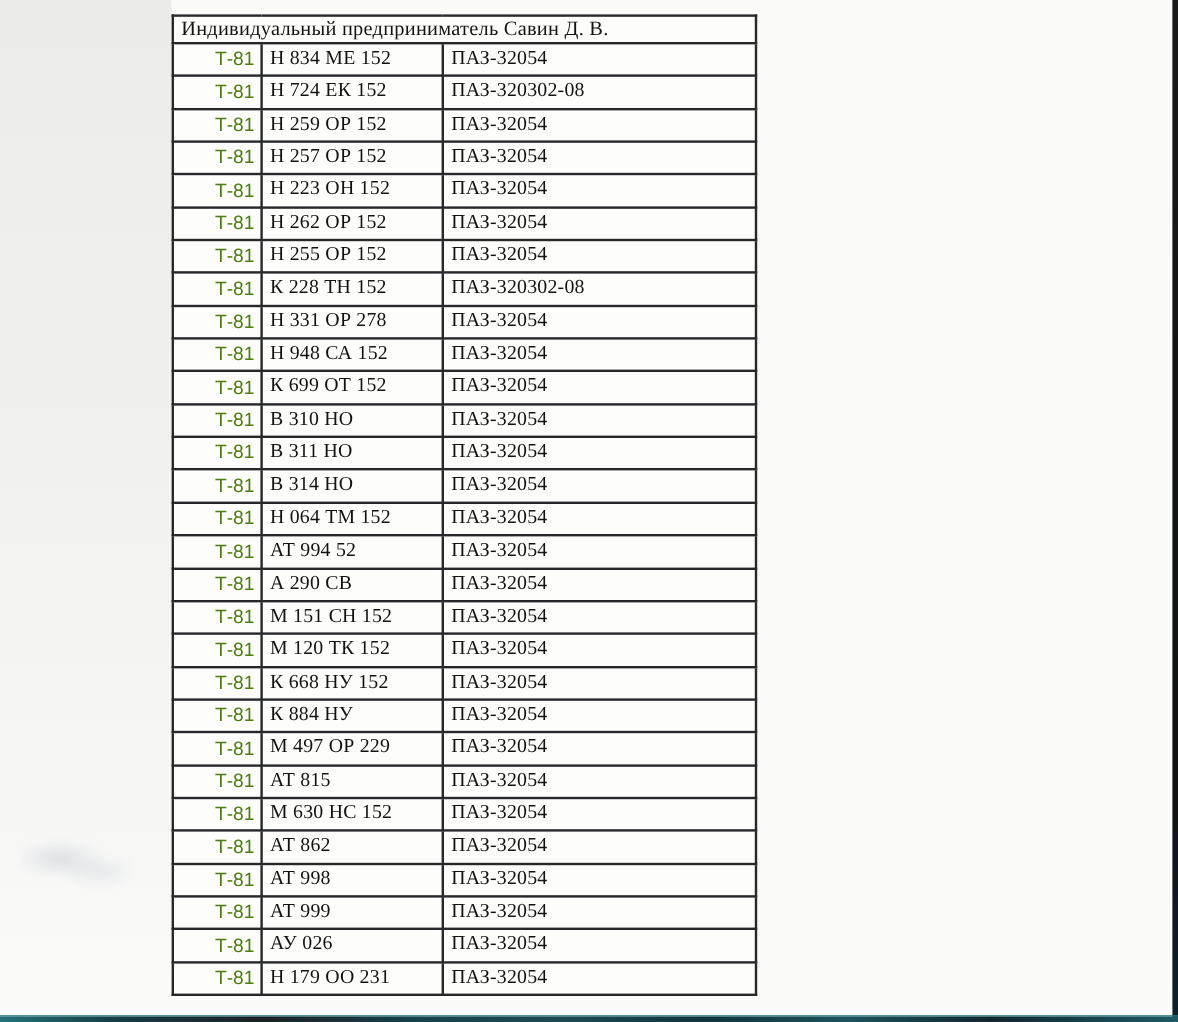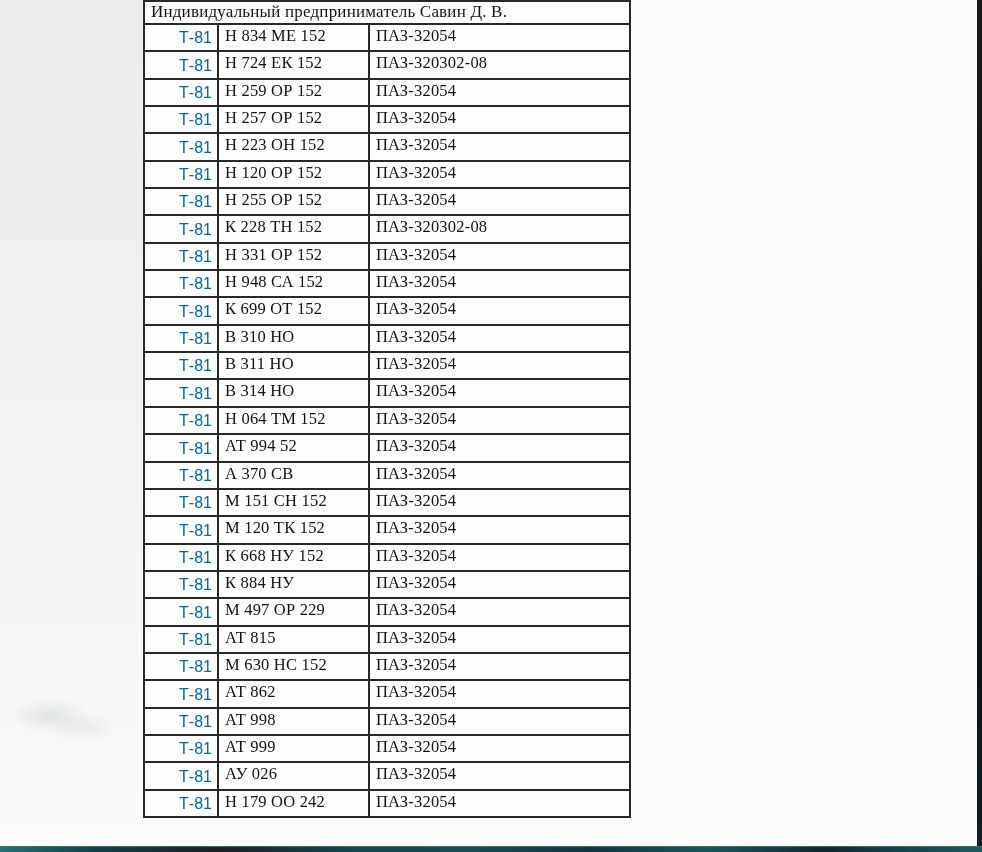--- a/index.html
+++ b/index.html
@@ -48,21 +48,21 @@
     border-top: 1px solid #2c7680;
     box-sizing: border-box;
     background: linear-gradient(90deg,
       #257078 0%, #153d46 10%, #1c2024 22%, #16444e 36%, #1b4a54 48%,
       #12343e 60%, #1c545e 72%, #10272e 84%, #174550 93%, #1e5a64 100%);
   }
   
   table.doc-table {
     position: absolute;
     left: 143px;
-    top: 0;
+    top: 12px;
     width: 486px;
     border-collapse: collapse;
     table-layout: fixed;
     background: #fdfdfc;
   }
   .doc-table col.c1 { width: 74px; }
   .doc-table col.c2 { width: 151px; }
   .doc-table col.c3 { width: 261px; }
   .doc-table th, .doc-table td {
     border: 2px solid #26282a;
@@ -79,21 +79,21 @@
     font-weight: normal;
     color: #131313;
     text-align: left;
     padding: 0 0 1px 6px;
     vertical-align: middle;
     letter-spacing: 0.2px;
   }
   td.c-route {
     font-family: "Liberation Sans", "DejaVu Sans", sans-serif;
     font-size: 16px;
-    color: #0369a1;
+    color: #4d7c0f;
     text-align: right;
     vertical-align: bottom;
     padding: 0 5px 3px 0;
   }
   td.c-plate, td.c-model {
     font-family: "Liberation Serif", "DejaVu Serif", serif;
     font-size: 16.5px;
     color: #121212;
     vertical-align: top;
     padding: 1px 14px 0 6px;
@@ -140,36 +140,36 @@
           <td class="c-plate">Н 257 ОР 152</td>
           <td class="c-model">ПАЗ-32054</td>
         </tr>
         <tr>
           <td class="c-route">Т-81</td>
           <td class="c-plate">Н 223 ОН 152</td>
           <td class="c-model">ПАЗ-32054</td>
         </tr>
         <tr>
           <td class="c-route">Т-81</td>
-          <td class="c-plate">Н 120 ОР 152</td>
+          <td class="c-plate">Н 262 ОР 152</td>
           <td class="c-model">ПАЗ-32054</td>
         </tr>
         <tr>
           <td class="c-route">Т-81</td>
           <td class="c-plate">Н 255 ОР 152</td>
           <td class="c-model">ПАЗ-32054</td>
         </tr>
         <tr>
           <td class="c-route">Т-81</td>
           <td class="c-plate">К 228 ТН 152</td>
           <td class="c-model">ПАЗ-320302-08</td>
         </tr>
         <tr>
           <td class="c-route">Т-81</td>
-          <td class="c-plate">Н 331 ОР 152</td>
+          <td class="c-plate">Н 331 ОР 278</td>
           <td class="c-model">ПАЗ-32054</td>
         </tr>
         <tr>
           <td class="c-route">Т-81</td>
           <td class="c-plate">Н 948 СА 152</td>
           <td class="c-model">ПАЗ-32054</td>
         </tr>
         <tr>
           <td class="c-route">Т-81</td>
           <td class="c-plate">К 699 ОТ 152</td>
@@ -195,21 +195,21 @@
           <td class="c-plate">Н 064 ТМ 152</td>
           <td class="c-model">ПАЗ-32054</td>
         </tr>
         <tr>
           <td class="c-route">Т-81</td>
           <td class="c-plate">АТ 994 52</td>
           <td class="c-model">ПАЗ-32054</td>
         </tr>
         <tr>
           <td class="c-route">Т-81</td>
-          <td class="c-plate">А 370 СВ</td>
+          <td class="c-plate">А 290 СВ</td>
           <td class="c-model">ПАЗ-32054</td>
         </tr>
         <tr>
           <td class="c-route">Т-81</td>
           <td class="c-plate">М 151 СН 152</td>
           <td class="c-model">ПАЗ-32054</td>
         </tr>
         <tr>
           <td class="c-route">Т-81</td>
           <td class="c-plate">М 120 ТК 152</td>
@@ -255,21 +255,21 @@
           <td class="c-plate">АТ 999</td>
           <td class="c-model">ПАЗ-32054</td>
         </tr>
         <tr>
           <td class="c-route">Т-81</td>
           <td class="c-plate">АУ 026</td>
           <td class="c-model">ПАЗ-32054</td>
         </tr>
         <tr>
           <td class="c-route">Т-81</td>
-          <td class="c-plate">Н 179 ОО 242</td>
+          <td class="c-plate">Н 179 ОО 231</td>
           <td class="c-model">ПАЗ-32054</td>
         </tr>
     </tbody>
   </table>
 
   <div class="right-bar"></div>
   <div class="bottom-bar"></div>
 
 </div>
 

